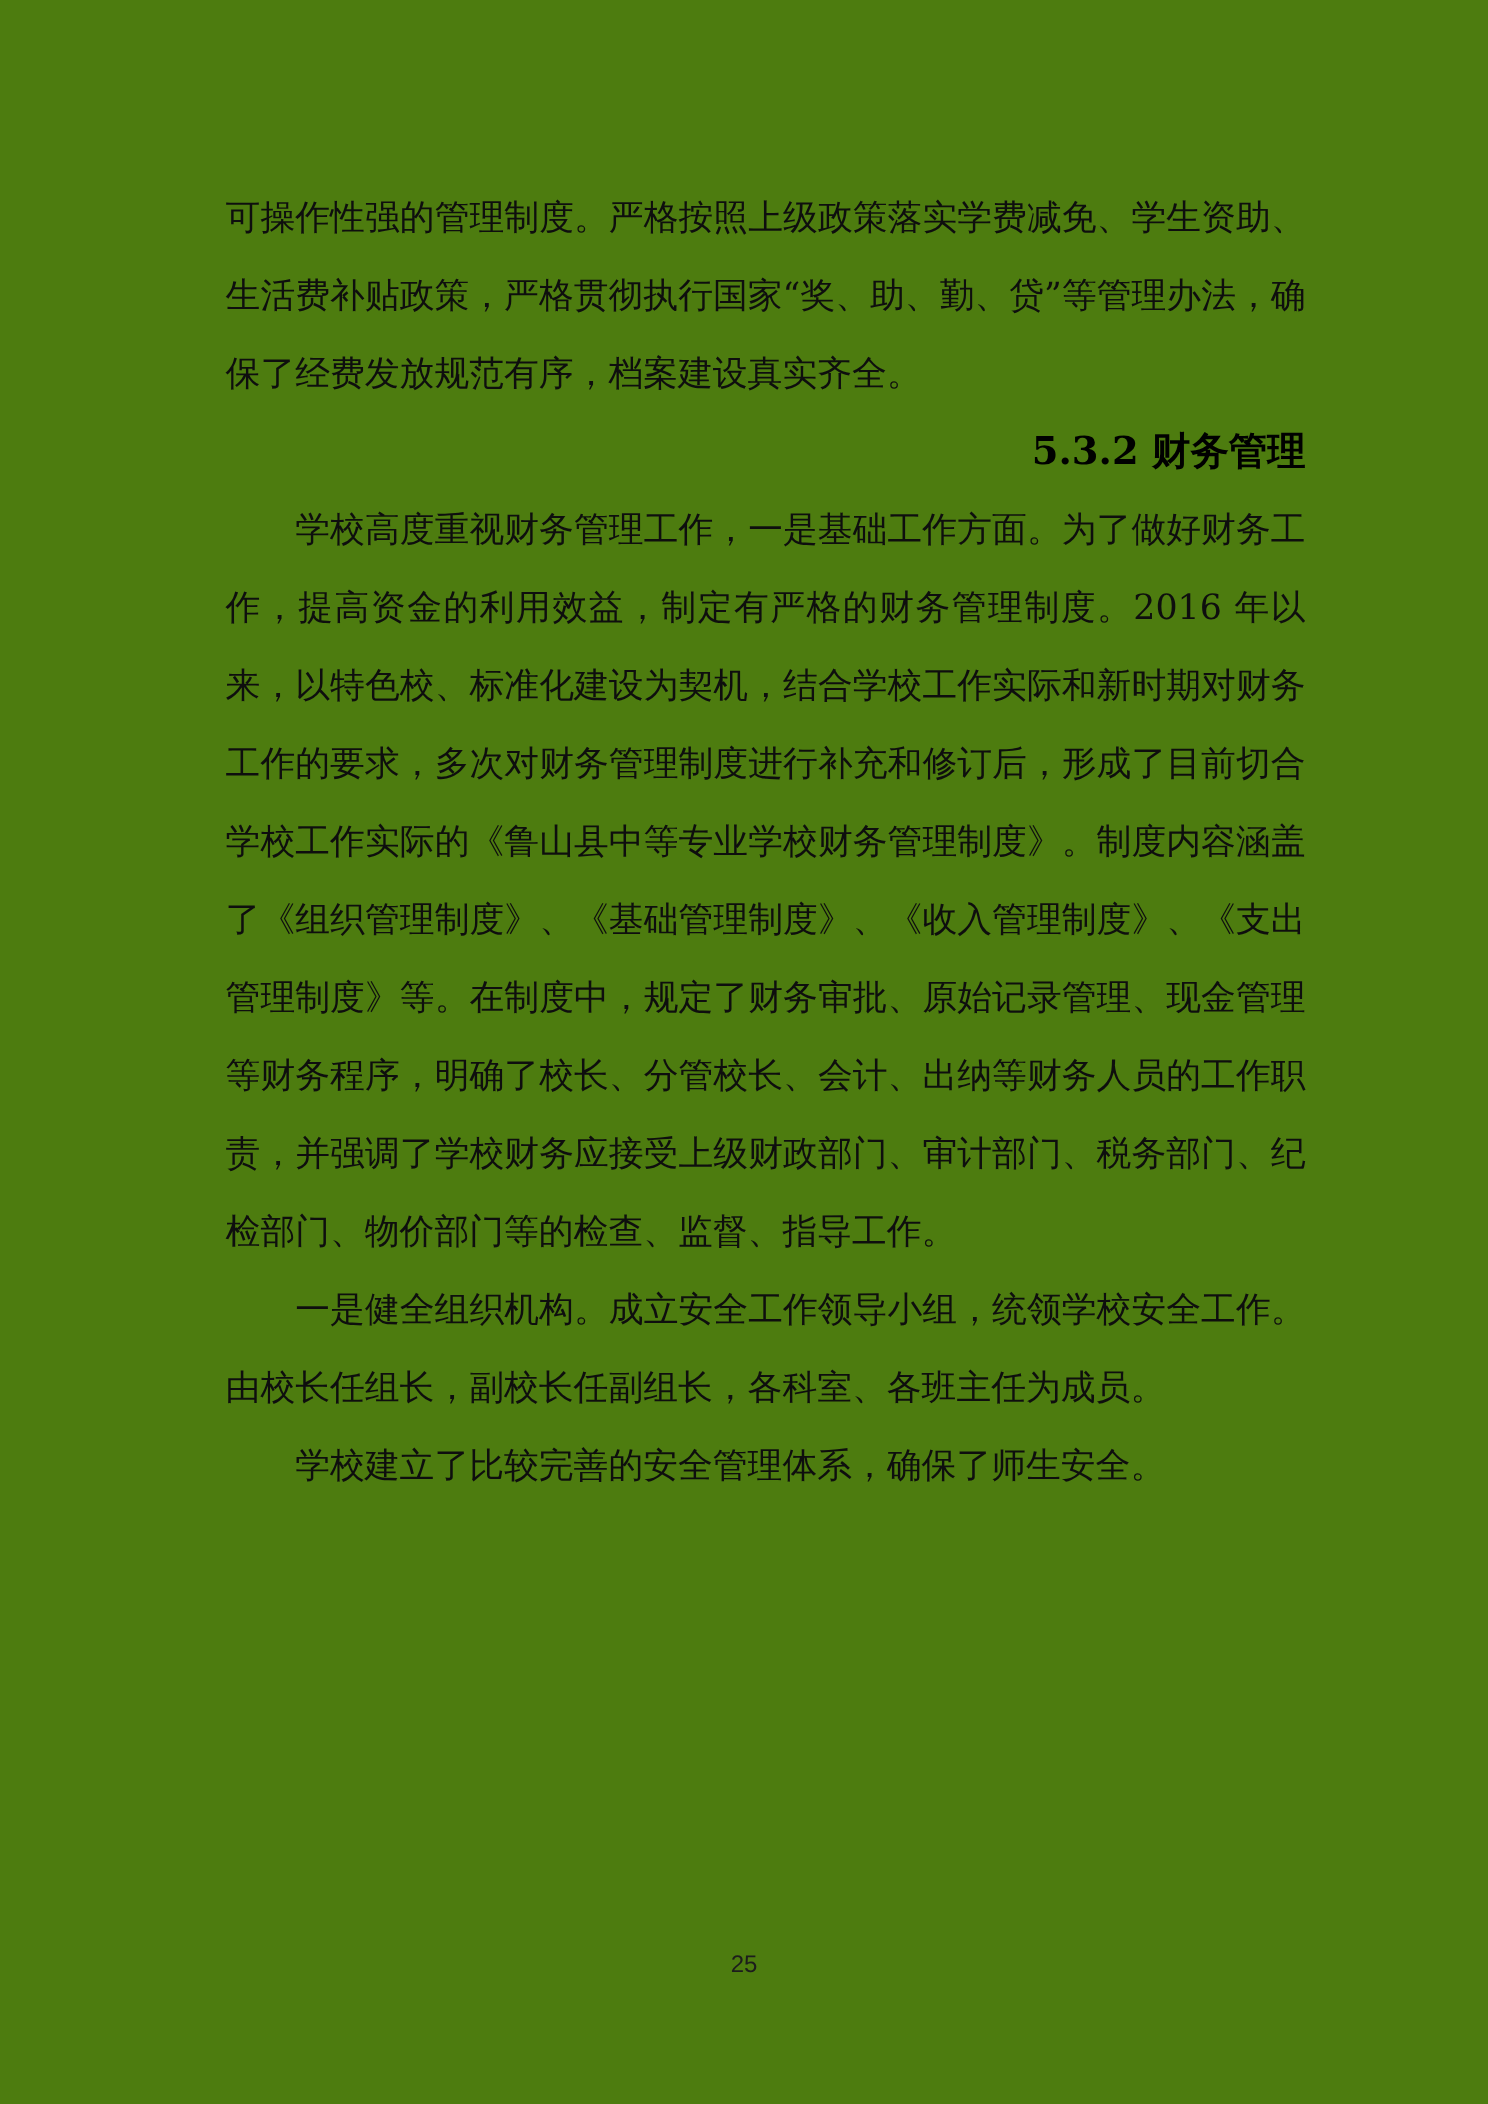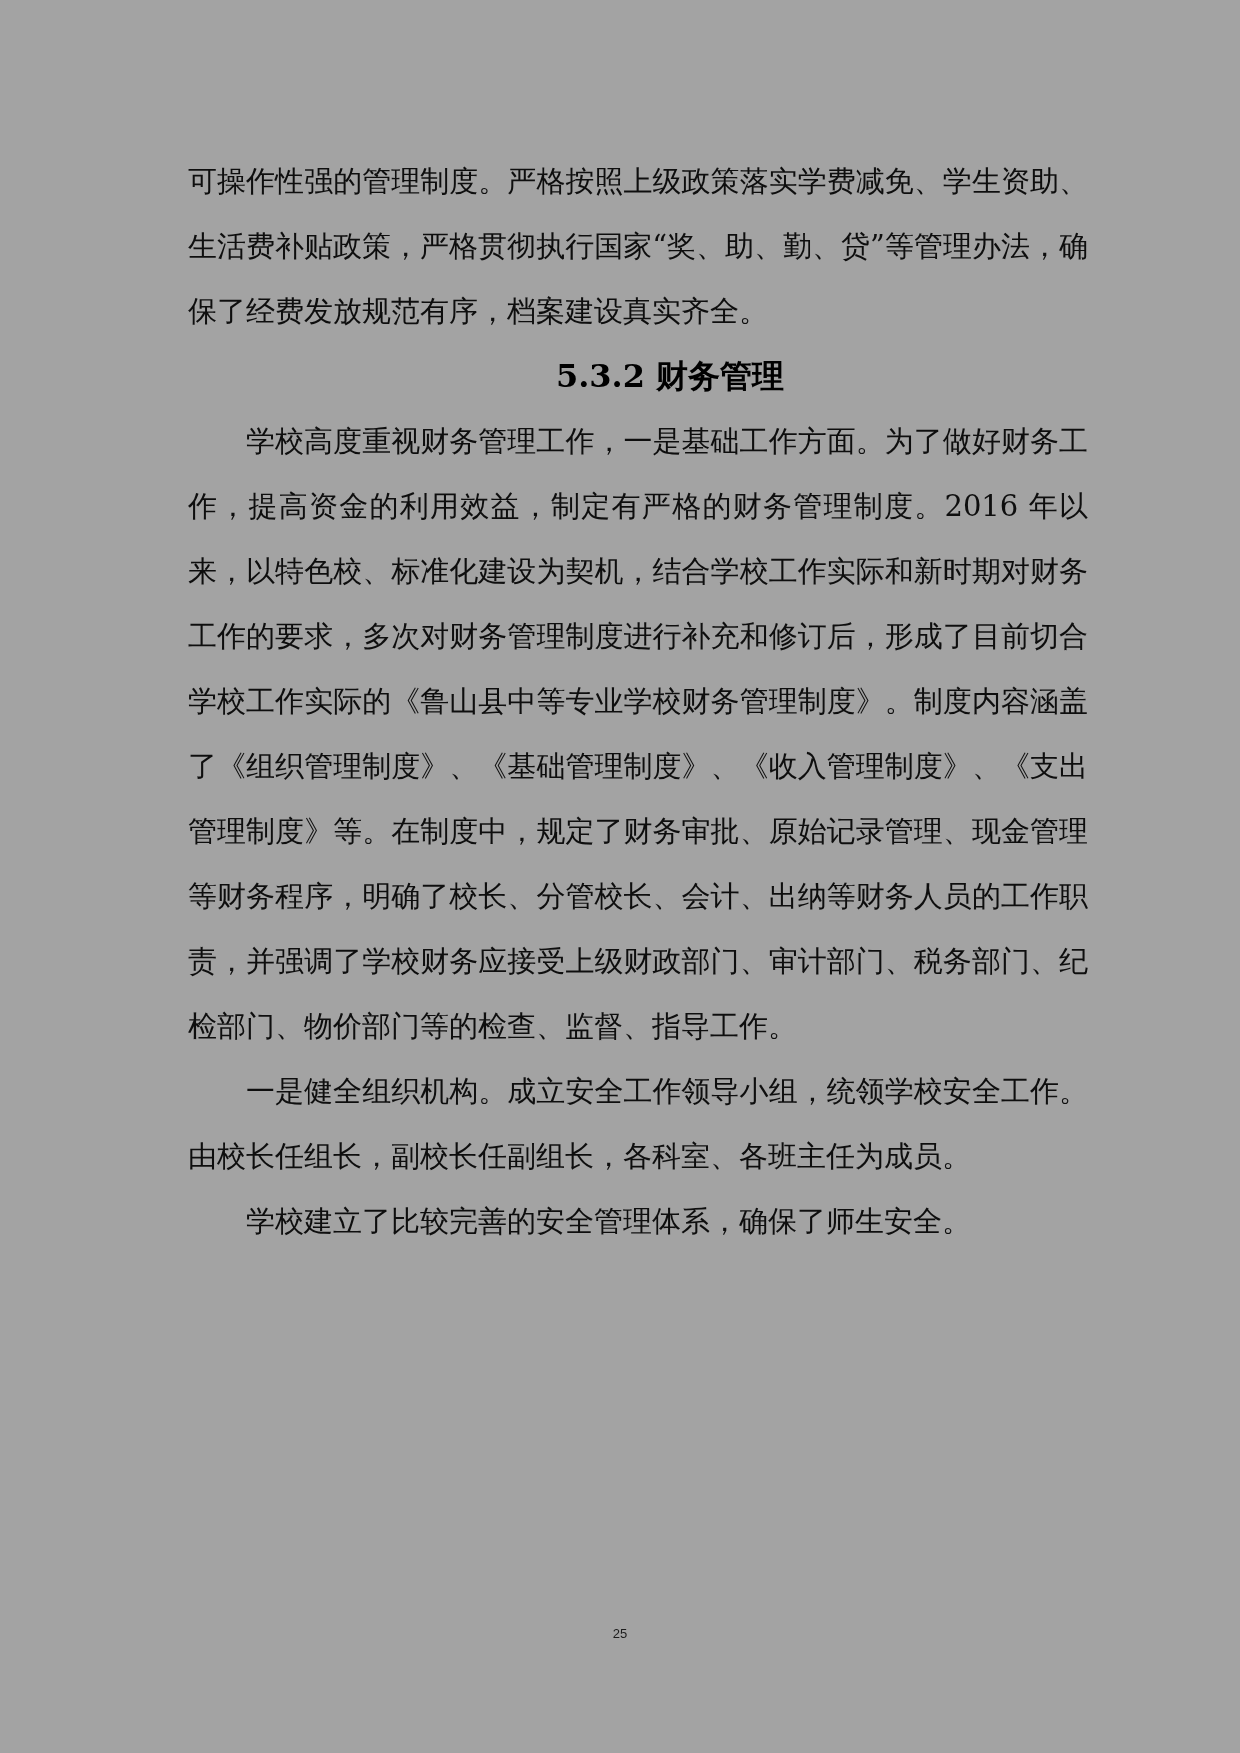--- a/index.html
+++ b/index.html
@@ -4,21 +4,21 @@
 <style>
   html, body {
     margin: 0;
     padding: 0;
     background: #ffffff;
   }
   .page {
     position: relative;
     width: 1240px;
     height: 1753px;
-    background: #a3a3a3;
+    background: #4d7c0f;
     overflow: hidden;
   }
   .text-area {
     position: absolute;
     left: 188px;
     top: 149px;
     width: 900px;
   }
   .para {
     font-family: "DejaVu Serif", "Liberation Serif", serif;
@@ -35,30 +35,30 @@
     text-indent: 2em;
   }
   .heading {
     font-family: "DejaVu Serif", "Liberation Serif", serif;
     font-size: 32px;
     font-weight: bold;
     line-height: 65px;
     color: #000000;
     margin: 0;
     text-indent: 2em;
-    text-align: center;
+    text-align: right;
   }
   .page-footer {
     position: absolute;
     top: 1626px;
     left: 0;
     width: 100%;
     text-align: center;
     font-family: "Liberation Sans", "DejaVu Sans", sans-serif;
-    font-size: 13px;
+    font-size: 20px;
     color: #1c1c1c;
   }
 </style>
 </head>
 <body>
 
 <div class="page">
   <div class="text-area">
     <p class="para">可操作性强的管理制度。严格按照上级政策落实学费减免、学生资助、生活费补贴政策，严格贯彻执行国家“奖、助、勤、贷”等管理办法，确保了经费发放规范有序，档案建设真实齐全。</p>
     <h2 class="heading">5.3.2 财务管理</h2>

